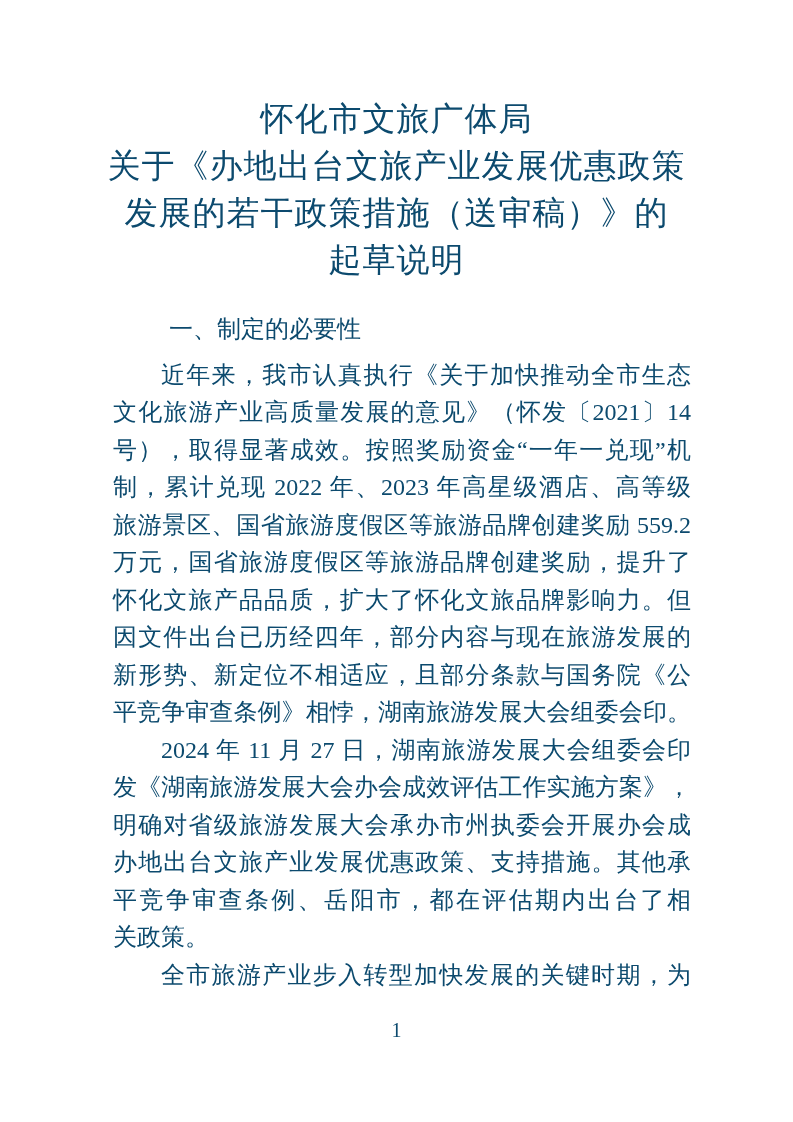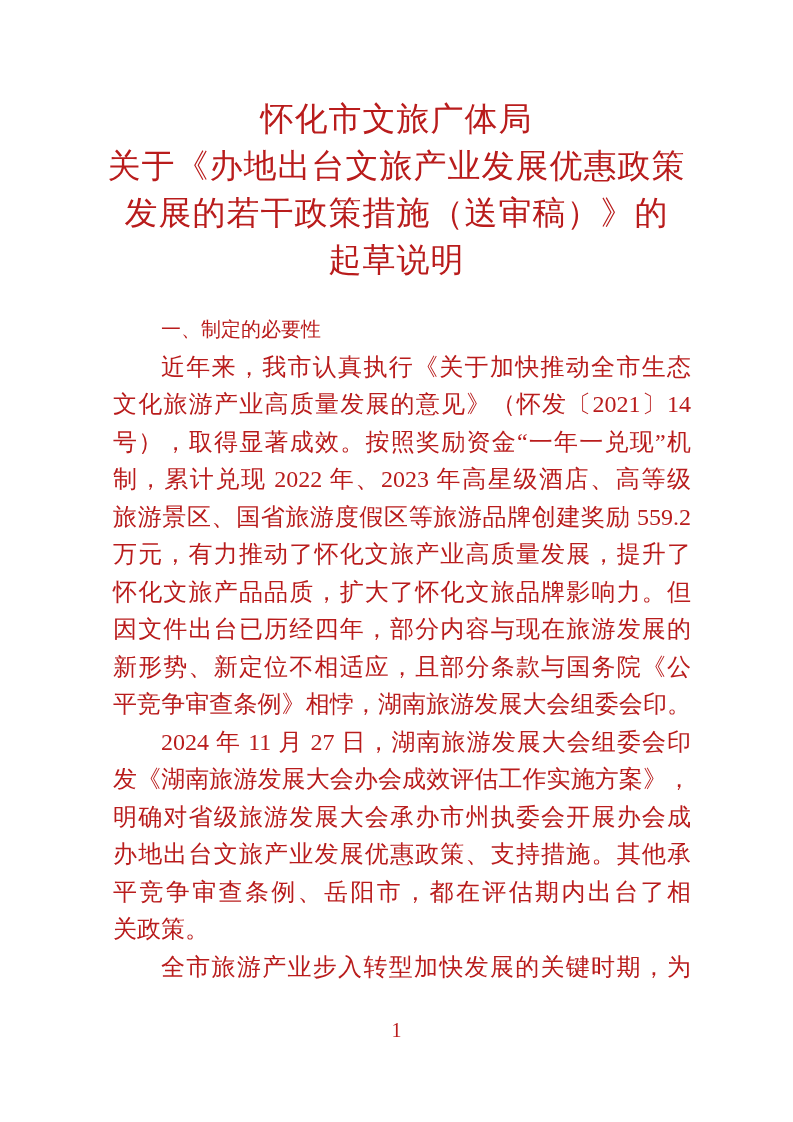--- a/index.html
+++ b/index.html
@@ -5,21 +5,21 @@
   html, body {
     margin: 0;
     padding: 0;
     background: #ffffff;
   }
   .page {
     position: relative;
     width: 793px;
     height: 1098px;
     background: #ffffff;
-    color: #b91c1c;
+    color: #0c4a6e;
     font-family: "Liberation Serif", serif;
     overflow: hidden;
   }
   .title-block {
     padding-top: 96px;
     text-align: center;
     font-size: 33px;
     line-height: 47px;
     letter-spacing: 1px;
   }
@@ -29,22 +29,22 @@
   .body-block {
     margin-top: 27px;
     margin-left: 113px;
     width: 578px;
     font-size: 24px;
     line-height: 37.5px;
   }
   .heading {
     text-indent: 48px;
     font-weight: normal;
-    font-size: 20px;
-    margin: 0;
+    font-size: 24px;
+    margin: 8px;
   }
   .para {
     margin: 0;
   }
   .line {
     text-align: justify;
   }
   .line.fill {
     text-align-last: justify;
   }
@@ -78,21 +78,21 @@
   <div class="body-block">
     <div class="heading">一、制定的必要性</div>
     <div>
 
     <div class="para">
           <div class="line fill indent">近年来，我市认真执行《关于加快推动全市生态</div>
           <div class="line fill">文化旅游产业高质量发展的意见》（怀发〔2021〕14</div>
           <div class="line fill">号），取得显著成效。按照奖励资金“一年一兑现”机</div>
           <div class="line fill">制，累计兑现 2022 年、2023 年高星级酒店、高等级</div>
           <div class="line fill">旅游景区、国省旅游度假区等旅游品牌创建奖励 559.2</div>
-          <div class="line fill">万元，有力推动了怀化文旅产业高质量发展，提升了</div>
+          <div class="line fill">万元，国省旅游度假区等旅游品牌创建奖励，提升了</div>
           <div class="line fill">怀化文旅产品品质，扩大了怀化文旅品牌影响力。但</div>
           <div class="line fill">因文件出台已历经四年，部分内容与现在旅游发展的</div>
           <div class="line fill">新形势、新定位不相适应，且部分条款与国务院《公</div>
           <div class="line fill">平竞争审查条例》相悖，湖南旅游发展大会组委会印。</div>
         </div>
         <div class="para">
           <div class="line fill indent">2024 年 11 月 27 日，湖南旅游发展大会组委会印</div>
           <div class="line fill">发《湖南旅游发展大会办会成效评估工作实施方案》，</div>
           <div class="line fill">明确对省级旅游发展大会承办市州执委会开展办会成</div>
           <div class="line fill">办地出台文旅产业发展优惠政策、支持措施。其他承</div>

